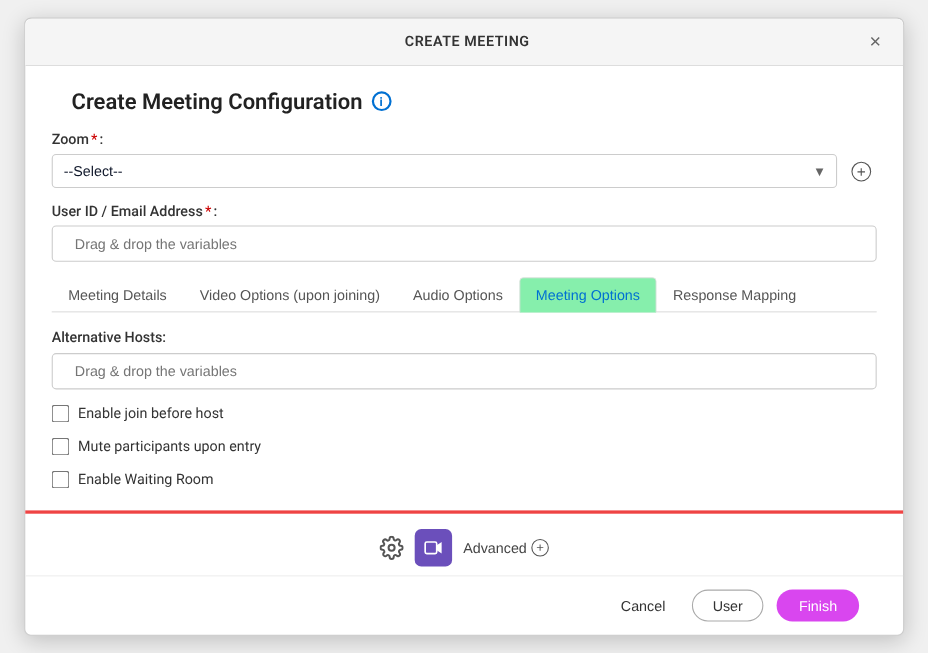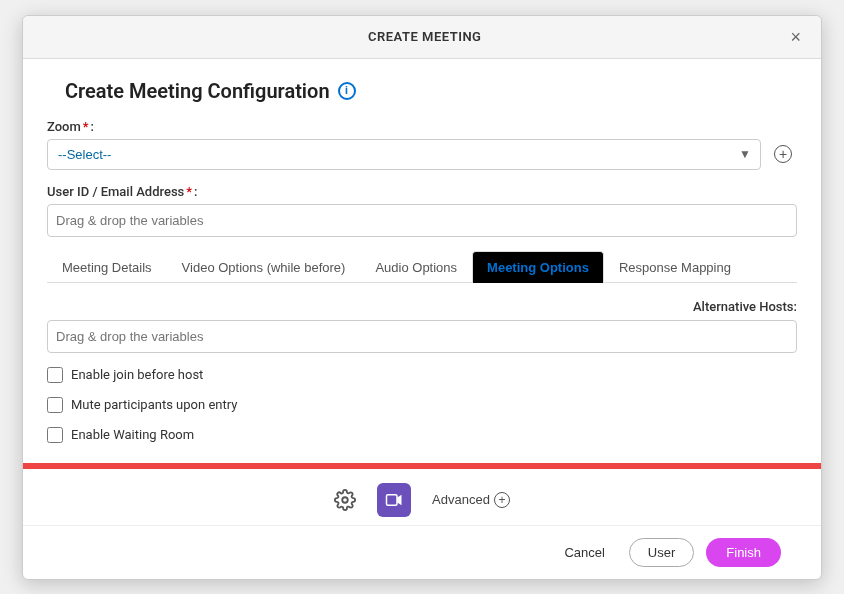--- a/index.html
+++ b/index.html
@@ -106,21 +106,21 @@
     .select-wrapper {
       position: relative;
       flex: 1;
     }
     .select-field {
       width: 100%;
       padding: 7px 30px 7px 10px;
       border: 1px solid #ccc;
       border-radius: 4px;
       font-size: 13px;
-      color: #0369a1;
+      color: #0f172a;
       background: #fff;
       appearance: none;
       cursor: pointer;
     }
     .select-arrow {
       position: absolute;
       right: 10px;
       top: 50%;
       transform: translateY(-50%);
       color: #666;
@@ -134,21 +134,21 @@
       border: none;
       cursor: pointer;
       font-size: 20px;
       color: #555;
       display: flex;
       align-items: center;
       justify-content: center;
     }
     .drag-input {
       width: 100%;
-      padding: 8px 8px;
+      padding: 8px 20px;
       border: 1px solid #ccc;
       border-radius: 4px;
       font-size: 13px;
       color: #737373;
       background: #fff;
     }
     .tabs {
       display: flex;
       border-bottom: 1px solid #ddd;
       margin-bottom: 16px;
@@ -161,29 +161,28 @@
       border: 1px solid transparent;
       border-bottom: none;
       margin-bottom: -1px;
       background: none;
       border-radius: 4px 4px 0 0;
       white-space: nowrap;
     }
     .tab.active {
       color: #0070d2;
       border-color: #ddd;
-      background: #000000;
-      font-weight: 700;
+      background: #86efac;
+      font-weight: 400;
     }
     .alt-hosts-label {
       font-size: 13px;
       font-weight: 500;
       color: #333;
       margin-bottom: 6px;
-      text-align: right;
     }
     .checkbox-group {
       display: flex;
       flex-direction: column;
       gap: 14px;
       margin-top: 14px;
     }
     .checkbox-item {
       display: flex;
       align-items: center;
@@ -197,22 +196,22 @@
     }
     .checkbox-label {
       font-size: 13px;
       color: #333;
     }
     .modal-footer-actions {
       display: flex;
       align-items: center;
       justify-content: center;
       padding: 14px 0 8px;
-      gap: 21px;
-      border-top: 6px solid #ef4444;
+      gap: 10px;
+      border-top: 3px solid #ef4444;
     }
     .gear-icon-btn {
       background: none;
       border: none;
       cursor: pointer;
       color: #555;
       font-size: 20px;
       display: flex;
       align-items: center;
     }
@@ -329,21 +328,21 @@
         <div class="field-label">
           <span>User ID / Email Address</span>
           <span class="required">*</span>
           <span>:</span>
         </div>
         <input class="drag-input" type="text" placeholder="Drag &amp; drop the variables" style="">
       </div>
 
       <div class="tabs">
         <button class="tab">Meeting Details</button>
-        <button class="tab">Video Options (while before)</button>
+        <button class="tab">Video Options (upon joining)</button>
         <button class="tab">Audio Options</button>
         <button class="tab active">Meeting Options</button>
         <button class="tab">Response Mapping</button>
       </div>
 
       <div class="field-group">
         <div class="alt-hosts-label">Alternative Hosts:</div>
         <input class="drag-input" type="text" placeholder="Drag &amp; drop the variables" style="">
       </div>
 

